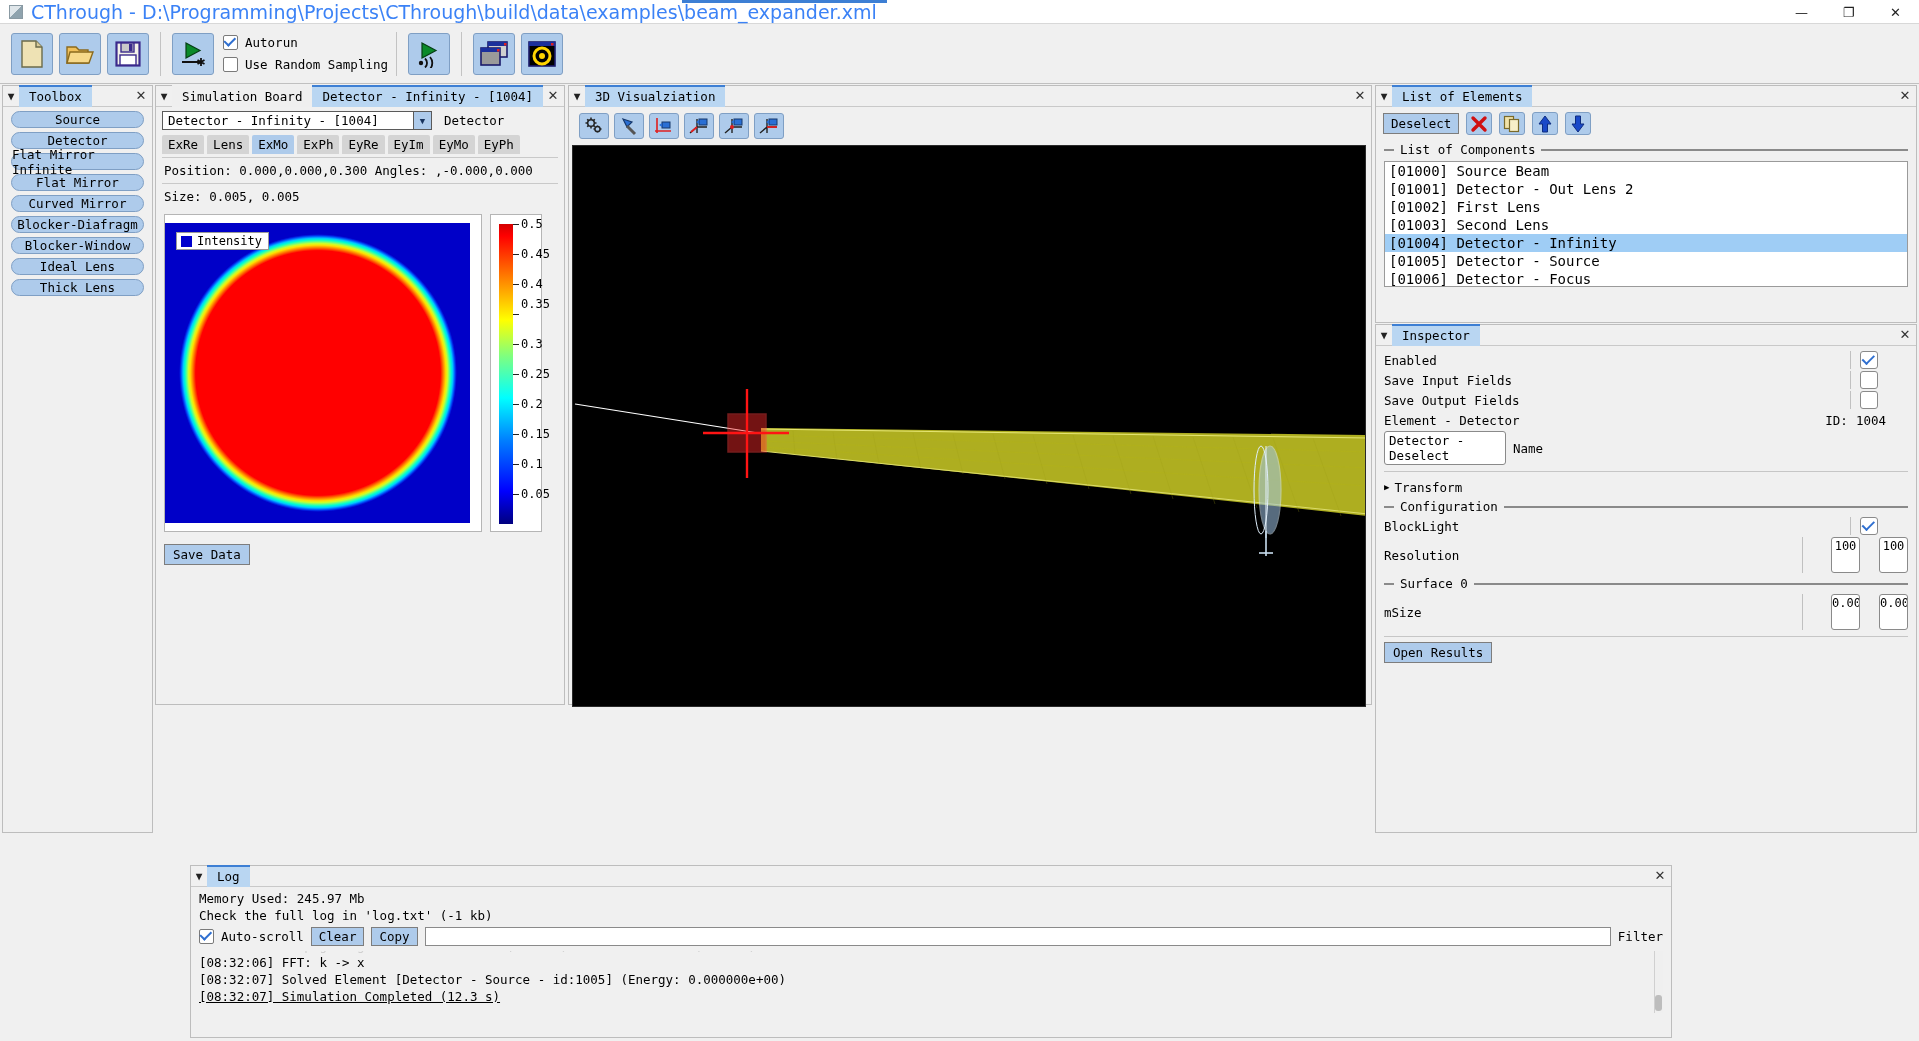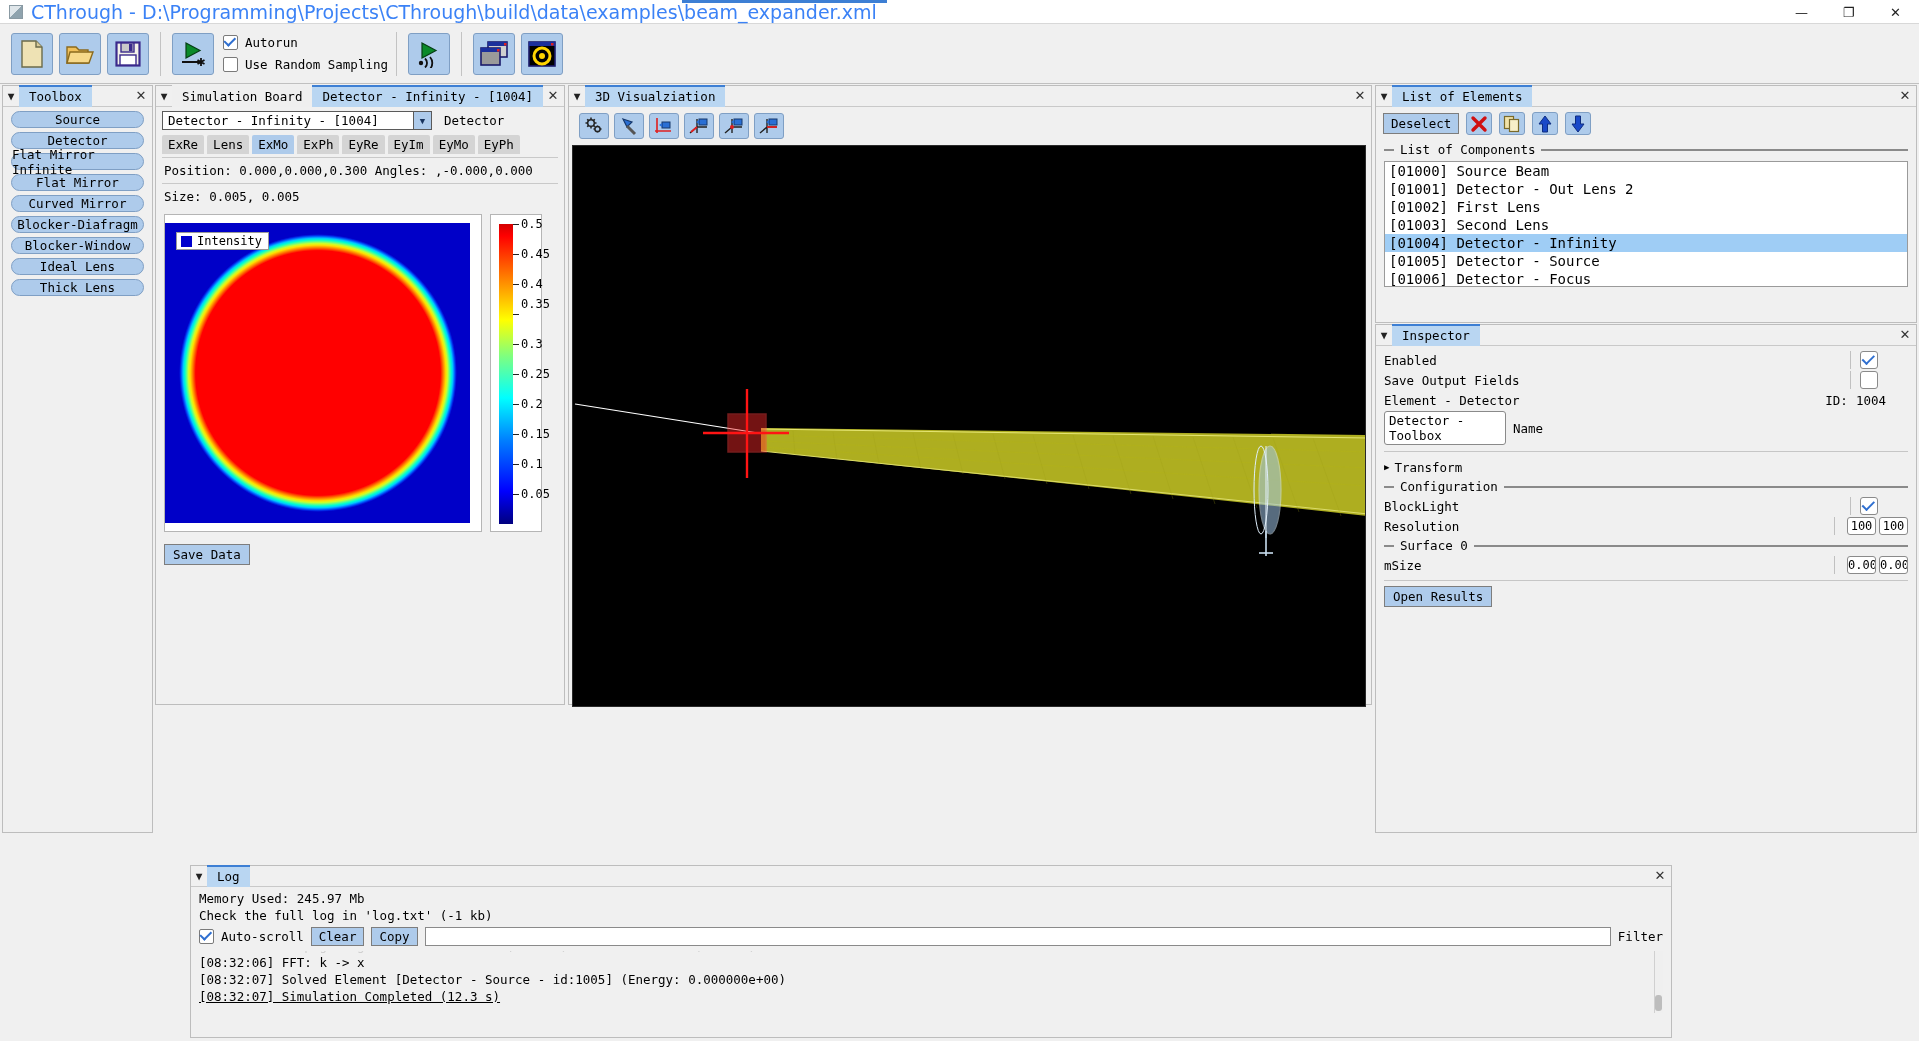--- a/index.html
+++ b/index.html
@@ -162,22 +162,22 @@
 
   
   #inspector{left:1375px;top:324px;width:542px;height:509px;}
   .irow{display:flex;align-items:center;font-size:12.5px;padding:1px 8px;min-height:20px;}
   .irow .lab{flex:1;}
   .idiv{width:1px;background:#c0c0c0;align-self:stretch;margin-right:9px;}
   .ibox{width:18px;height:18px;border:1.5px solid #8a8a8a;background:#fff;border-radius:3px;
     display:flex;align-items:center;justify-content:center;cursor:pointer;flex:none;}
   .ibox.on::after{content:"";width:10px;height:5px;border-left:2.6px solid #2f6fd0;
     border-bottom:2.6px solid #2f6fd0;transform:rotate(-45deg) translate(1px,-2px);}
-  .inum{width:29px;height:18px;border:1px solid #8a8a8a;background:#fff;border-radius:3px;
-    font-size:12px;text-align:center;line-height:16px;overflow:hidden;margin-left:3px;
+  .inum{width:29px;height:36px;border:1px solid #8a8a8a;background:#fff;border-radius:3px;
+    font-size:12px;text-align:center;line-height:16px;overflow:hidden;margin-left:19px;
     font-family:"DejaVu Sans Mono",monospace;cursor:text;}
   .itext{border:1px solid #8a8a8a;background:#fff;border-radius:3px;font-size:12.5px;
     padding:1px 4px;font-family:"DejaVu Sans Mono",monospace;cursor:text;}
   .ihsep{height:1px;background:#c6c6c6;margin:5px 8px;}
   .tri{font-size:9px;margin-right:5px;}
   #openresults{margin:0 0 0 8px;display:inline-block;background:#aecbeb;border:1px solid #7d7d7d;
     padding:2px 8px;font-size:12.5px;cursor:pointer;font-family:"DejaVu Sans Mono",monospace;}
 
   
   #logpanel{left:190px;top:865px;width:1482px;height:173px;}
@@ -540,35 +540,41 @@
   </div>
   <div class="panel-underline"></div>
 
   <div class="irow" style="margin-top:4px">
     <span class="lab">Enabled</span>
     <span class="idiv"></span>
     <span class="ibox on"></span>
     <span style="width:30px"></span>
   </div>
   <div class="irow">
+    <span class="lab">Save Input Fields</span>
+    <span class="idiv"></span>
+    <span class="ibox"></span>
+    <span style="width:30px"></span>
+  </div>
+  <div class="irow">
     <span class="lab">Save Output Fields</span>
     <span class="idiv"></span>
     <span class="ibox"></span>
     <span style="width:30px"></span>
   </div>
 
   <div class="irow">
     <span>Element - Detector</span>
     <span style="flex:1"></span>
     <span style="margin-right:8px">ID:</span>
     <span style="margin-right:22px">1004</span>
   </div>
 
   <div class="irow">
-    <span class="itext" style="width:122px">Detector - Toolbox</span>
+    <span class="itext" style="width:122px">Detector - Deselect</span>
     <span style="margin-left:7px">Name</span>
   </div>
 
   <div class="ihsep"></div>
 
   <div class="irow">
     <span class="tri">▶</span>
     <span>Transform</span>
   </div>
 

